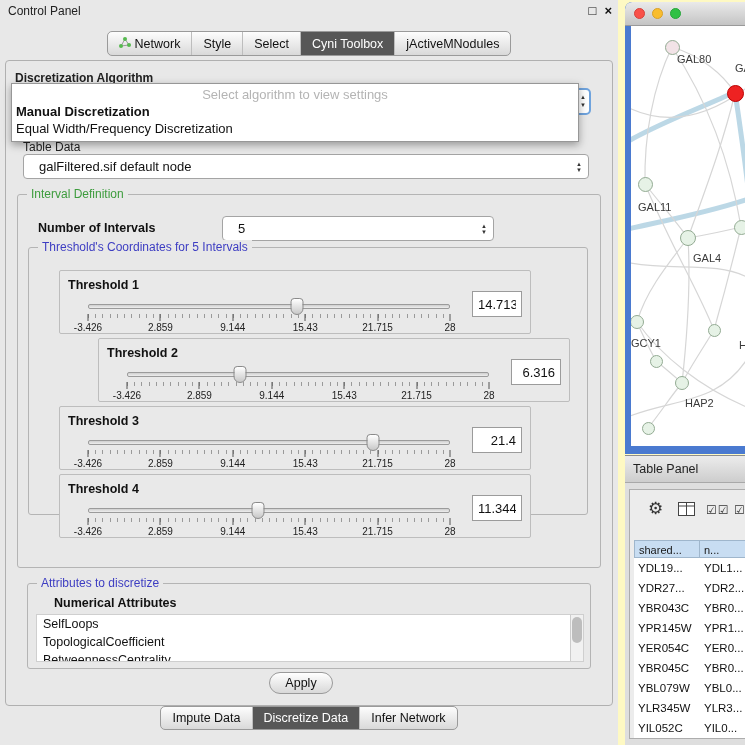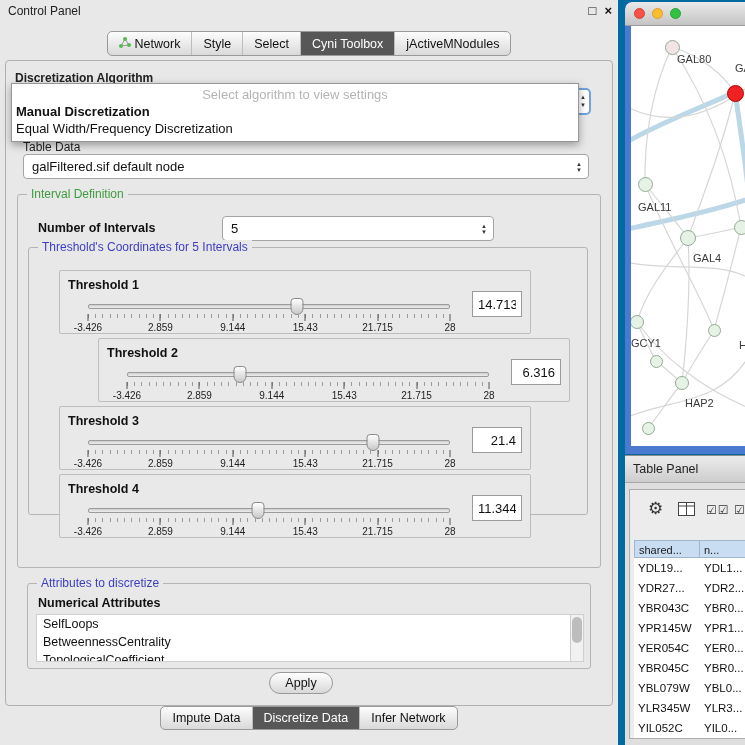--- a/index.html
+++ b/index.html
@@ -1,18 +1,18 @@
 <!DOCTYPE html>
 <html><head>
 <meta charset="utf-8">
 <style>
   * { margin:0; padding:0; box-sizing:border-box; }
   html,body { width:745px; height:745px; overflow:hidden; }
   body { font-family:"Liberation Sans", sans-serif; background:#2e2e2e; }
-  .stage { position:relative; width:745px; height:745px; background:#0369a1; }
+  .stage { position:relative; width:745px; height:745px; background:#fef9c3; }
 
   
   .control-panel { position:absolute; left:0; top:0; width:618px; height:745px; background:#e8e8e8; }
   .titlebar { position:absolute; left:0; top:0; width:100%; height:22px; font-size:12px; color:#222; }
   .titlebar .tb-title { position:absolute; left:8px; top:4px; }
   .tb-icons { position:absolute; right:6px; top:3px; display:flex; gap:8px; }
   .tb-icons span { font-size:13px; color:#111; cursor:default; }
   .tb-icons .x { font-weight:700; }
 
   .tabbar { position:absolute; left:0; right:0; display:flex; justify-content:center; }
@@ -30,21 +30,21 @@
   .combo-fragment { position:absolute; left:547px; top:27px; width:38px; height:27px; border:2px solid #6fa3dd; border-radius:5px; background:#fff; z-index:3; }
   .combo-fragment .frag-arrows { position:absolute; right:3px; top:3px; display:flex; flex-direction:column; align-items:center; font-size:6px; line-height:8px; color:#333; }
 
   .algo-popup { position:absolute; left:5px; top:22px; width:568px; background:#fff; border:1px solid #979797; box-shadow:0 3px 8px rgba(0,0,0,0.35); z-index:5; padding:3px 0 4px 0; }
   .popup-placeholder { text-align:center; color:#b4b4b4; font-size:13px; height:16px; line-height:16px; }
   .popup-option { font-size:13px; color:#111; height:17px; line-height:17px; padding-left:4px; cursor:default; }
   .popup-option.bold { font-weight:bold; }
 
   .td-label { position:absolute; left:17px; top:79px; font-size:12px; color:#222; }
   .combo { background:#fff; border:1px solid #a4a4a4; border-radius:4px; display:flex; align-items:center; font-size:13px; color:#111; cursor:default; }
-  .combo .combo-text { flex:1; padding-left:8px; white-space:nowrap; overflow:hidden; }
+  .combo .combo-text { flex:1; padding-left:15px; white-space:nowrap; overflow:hidden; }
   .combo-arrows { display:flex; flex-direction:column; align-items:center; justify-content:center; padding:0 6px; }
   .combo-arrows span { font-size:6px; line-height:6px; color:#333; }
   .table-data-combo { position:absolute; left:17px; top:93px; width:566px; height:25px; }
 
   .group { position:absolute; border:1px solid #b4b4b4; border-radius:3px; }
   .group-title { position:absolute; top:-8px; left:9px; background:#e8e8e8; padding:0 4px; font-size:12px; white-space:nowrap; }
   .group-title.green { color:#3d9c3d; }
   .group-title.blue { color:#3d3dc2; }
 
   .interval-group { left:11px; top:133px; width:584px; height:374px; }
@@ -59,21 +59,21 @@
   .track { position:absolute; left:28px; top:33px; width:362px; height:5px; background:linear-gradient(#cfcfcf,#eeeeee); border:1px solid #9b9b9b; border-radius:2px; }
   .thumb { position:absolute; top:-7px; width:13px; height:17px; transform:translateX(-50%); background:linear-gradient(#ffffff,#c8c8c8); border:1px solid #8a8a8a; border-radius:4px 4px 7px 7px; }
   .minor-ticks { position:absolute; left:28px; top:43px; width:362px; height:4px;
     background:repeating-linear-gradient(to right,#9a9a9a 0,#9a9a9a 1px,transparent 1px,transparent 7.24px); }
   .major-ticks { position:absolute; left:28px; top:43px; width:362px; height:20px; }
   .mtick { position:absolute; top:0; width:1px; height:7px; background:#555; transform:translateX(-50%); }
   .tlabel { position:absolute; top:8px; transform:translateX(-50%); font-size:10px; color:#222; white-space:nowrap; }
   .value-field { position:absolute; right:8px; top:20px; width:50px; height:26px; border:1px solid #9b9b9b; background:#fff; text-align:right; padding:0 5px; font-size:13px; font-family:"Liberation Sans",sans-serif; color:#111; }
 
   .attr-group { left:21px; top:522px; width:564px; height:86px; }
-  .attr-heading { position:absolute; left:10px; top:12px; font-size:12.5px; font-weight:bold; color:#111; }
+  .attr-heading { position:absolute; left:26px; top:12px; font-size:12.5px; font-weight:bold; color:#111; }
   .attr-list { position:absolute; left:8px; top:30px; width:548px; height:48px; background:#fff; border:1px solid #cfcfcf; overflow:hidden; }
   .attr-item { font-size:12.5px; line-height:17px; padding:1px 0 0 6px; color:#111; white-space:nowrap; }
   .vscroll { position:absolute; right:0; top:0; width:13px; height:100%; background:#f1f1f1; border-left:1px solid #ccc; }
   .vthumb { position:absolute; left:1px; top:2px; width:10px; height:26px; background:#bdbdbd; border-radius:5px; }
 
   .apply-btn { position:absolute; left:263px; top:611px; width:64px; height:22px; border:1px solid #9a9a9a; border-radius:11px; background:linear-gradient(#ffffff,#d8d8d8); font-size:12.5px; font-family:"Liberation Sans",sans-serif; color:#111; }
 
   
   .network-window { position:absolute; left:625px; top:2px; width:120px; height:452px; background:#4a7ad0; border-radius:7px 0 0 0; overflow:hidden; }
   .mac-titlebar { position:absolute; left:0; top:0; width:100%; height:24px; background:linear-gradient(#eaeaea,#c4c4c4); border-bottom:1px solid #9a9a9a; border-radius:7px 0 0 0; display:flex; align-items:center; padding-left:9px; gap:7px; }
@@ -279,22 +279,22 @@
           </div>
         </div>
       </div>
 
       <div class="group attr-group">
         <div class="group-title blue">Attributes to discretize</div>
         <div class="attr-heading">Numerical Attributes</div>
         <div class="attr-list">
           <div id="attr-items">
               <div class="attr-item">SelfLoops</div>
+              <div class="attr-item">TopologicalCoefficient</div>
               <div class="attr-item">BetweennessCentrality</div>
-              <div class="attr-item">TopologicalCoefficient</div>
             </div>
           <div class="vscroll">
               <div class="vthumb"></div>
             </div>
         </div>
       </div>
 
       <button class="apply-btn">Apply</button>
     </div>
 

